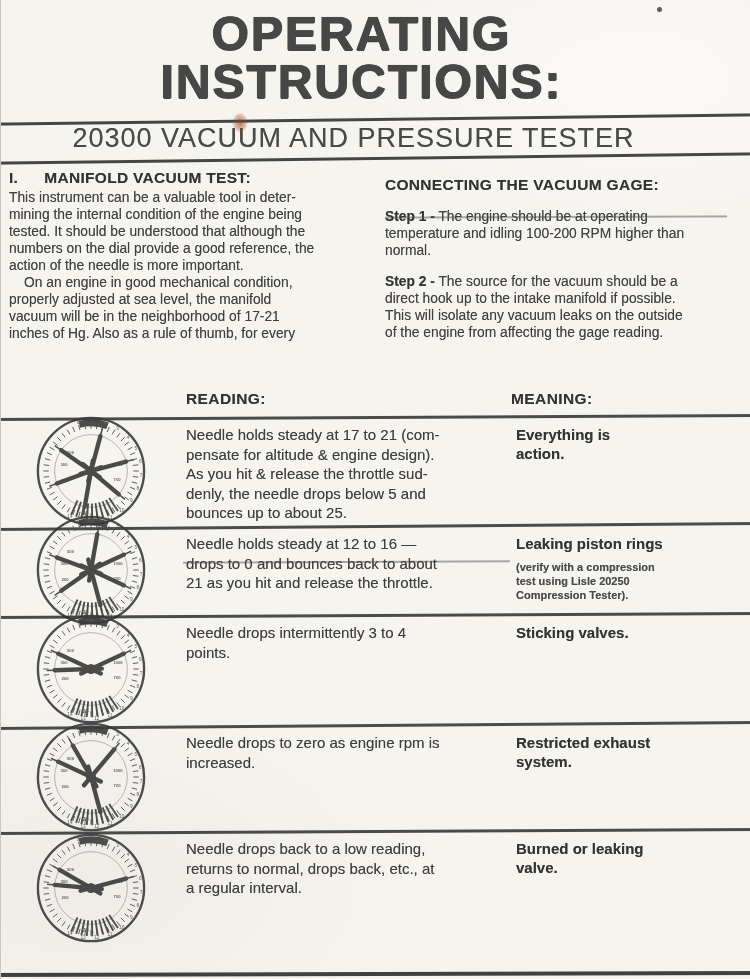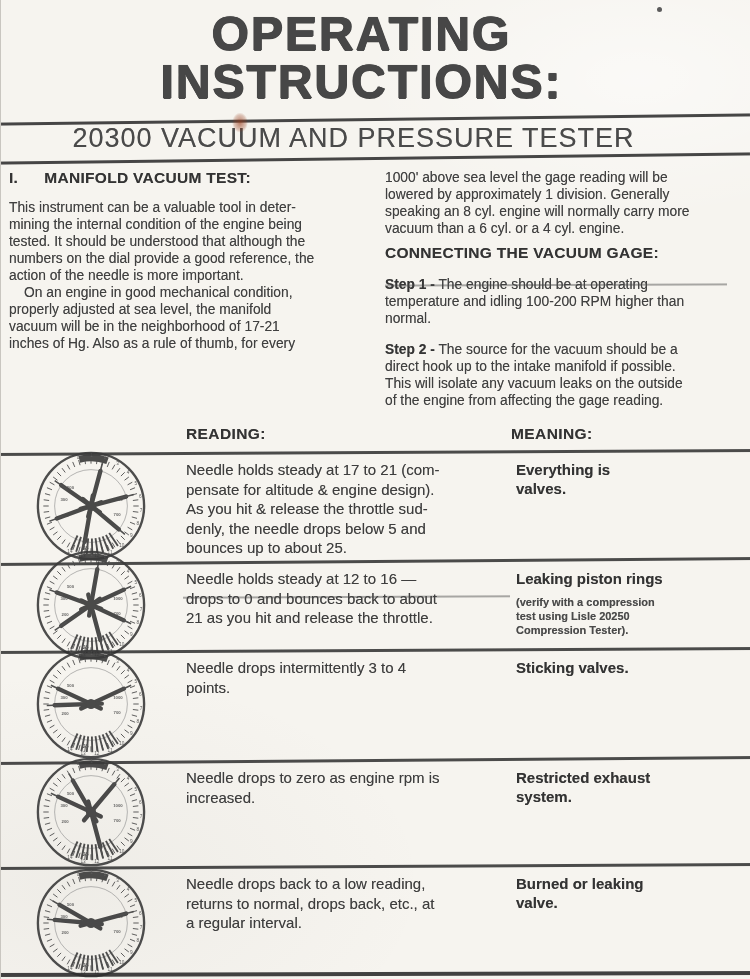--- a/index.html
+++ b/index.html
@@ -30,32 +30,32 @@
   .ink-stain{ position:absolute; left:228px; top:110px; width:22px; height:28px; z-index:2;
     background:radial-gradient(ellipse 50% 50% at 50% 45%, rgba(150,58,25,.65), rgba(150,58,25,.25) 55%, transparent 72%);
     filter:blur(.5px); }
   .speck{ position:absolute; left:656px; top:7px; width:5px; height:5px; border-radius:50%;
     background:#5b5b5b; filter:blur(.4px); }
 
   
   .intro{ display:flex; padding:9px 6px 0 8px; min-height:224px; }
   .col-left{ width:362px; padding-right:10px; }
   .col-right{ width:370px; padding-left:14px; }
-  .sec-head{ font-size:15.5px; font-weight:700; color:#333; letter-spacing:.3px; margin-bottom:12px;}
+  .sec-head{ font-size:15.5px; font-weight:700; color:#333; letter-spacing:.3px; margin-bottom:2px;}
   .sec-head .sec-num{ margin-right:26px; }
   .para{ font-size:13.8px; line-height:17px; white-space:pre-line; color:#404040; }
   .para.indent{ text-indent:15px; }
   .step{ font-size:13.8px; line-height:17px; margin-top:14px; position:relative; color:#404040;}
   .step b{ color:#353535; }
   .step .step-text{ white-space:pre-line; }
   .conn-head{ margin-top:7px; margin-bottom:3px; font-size:15.5px; }
   .scanline{ position:absolute; height:2px; background:rgba(70,70,70,.45); filter:blur(.4px); }
 
   
-  .tbl-head{ display:flex; margin-top:16px; height:26px; align-items:flex-start; }
+  .tbl-head{ display:flex; margin-top:6px; height:26px; align-items:flex-start; }
   .th-reading{ width:510px; padding-left:185px; font-size:15.5px; font-weight:700; color:#333; letter-spacing:.4px;}
   .th-meaning{ flex:1; font-size:15.5px; font-weight:700; color:#333; letter-spacing:.4px;}
   .grow{ position:relative; display:flex; }
   .grow::before{ content:""; position:absolute; top:0; left:-5px; right:-5px; height:3px;
                  background:var(--rule); filter:blur(.35px); opacity:.85; transform:rotate(-0.3deg); }
   .grow:nth-child(even)::before{ transform:rotate(-0.45deg); }
   .cell-gauge{ width:180px; display:flex; align-items:center; justify-content:center; }
   .cell-reading{ width:330px; padding:9px 10px 0 5px; position:relative;}
   .cell-meaning{ flex:1; padding:9px 6px 0 5px; }
   .reading-text{ font-size:15px; line-height:19.5px; white-space:pre-line; color:#3e3e3e;}
@@ -94,24 +94,20 @@
 mining the internal condition of the engine being
 tested. It should be understood that although the
 numbers on the dial provide a good reference, the
 action of the needle is more important.</p>
       <p class="para indent fuzz">On an engine in good mechanical condition,
 properly adjusted at sea level, the manifold
 vacuum will be in the neighborhood of 17-21
 inches of Hg. Also as a rule of thumb, for every</p>
     </div>
     <div class="col-right">
-      <p class="para fuzz">1000' above sea level the gage reading will be
-lowered by approximately 1 division. Generally
-speaking an 8 cyl. engine will normally carry more
-vacuum than a 6 cyl. or a 4 cyl. engine.</p>
       <div class="sec-head conn-head fuzz">CONNECTING THE VACUUM GAGE:</div>
       <p class="step fuzz">
         <span class="scanline" style="top:8px; left:0; width:96%; transform:rotate(-0.2deg);"></span>
         <b>Step 1 -</b><span class="step-text"> The engine should be at operating
 temperature and idling 100-200 RPM higher than
 normal.</span>
       </p>
       <p class="step fuzz">
         <b>Step 2 -</b><span class="step-text"> The source for the vacuum should be a
 direct hook up to the intake manifold if possible.
@@ -228,21 +224,21 @@
     </div>
     <div class="cell-reading">
       <div class="reading-text fuzz">Needle holds steady at 17 to 21 (com-
 pensate for altitude &amp; engine design).
 As you hit &amp; release the throttle sud-
 denly, the needle drops below 5 and
 bounces up to about 25.</div>
     </div>
     <div class="cell-meaning">
       <div class="meaning-text fuzz">Everything is
-valves.</div>
+action.</div>
 
     </div>
   </div>
 
   <div class="grow row-2">
     <div class="cell-gauge">
       <div class="gauge"><svg viewBox="0 0 120 120" width="118" height="118" role="img">
             <circle cx="60" cy="60" r="54" fill="none" stroke="#3b3b3b" stroke-width="2.4"></circle>
             <circle cx="60" cy="60" r="37" fill="none" stroke="#8d8d8d" stroke-width="0.7"></circle>
             <line x1="17.0" y1="60.0" x2="11.5" y2="60.0" stroke="#4a4a4a" stroke-width="1"></line>

